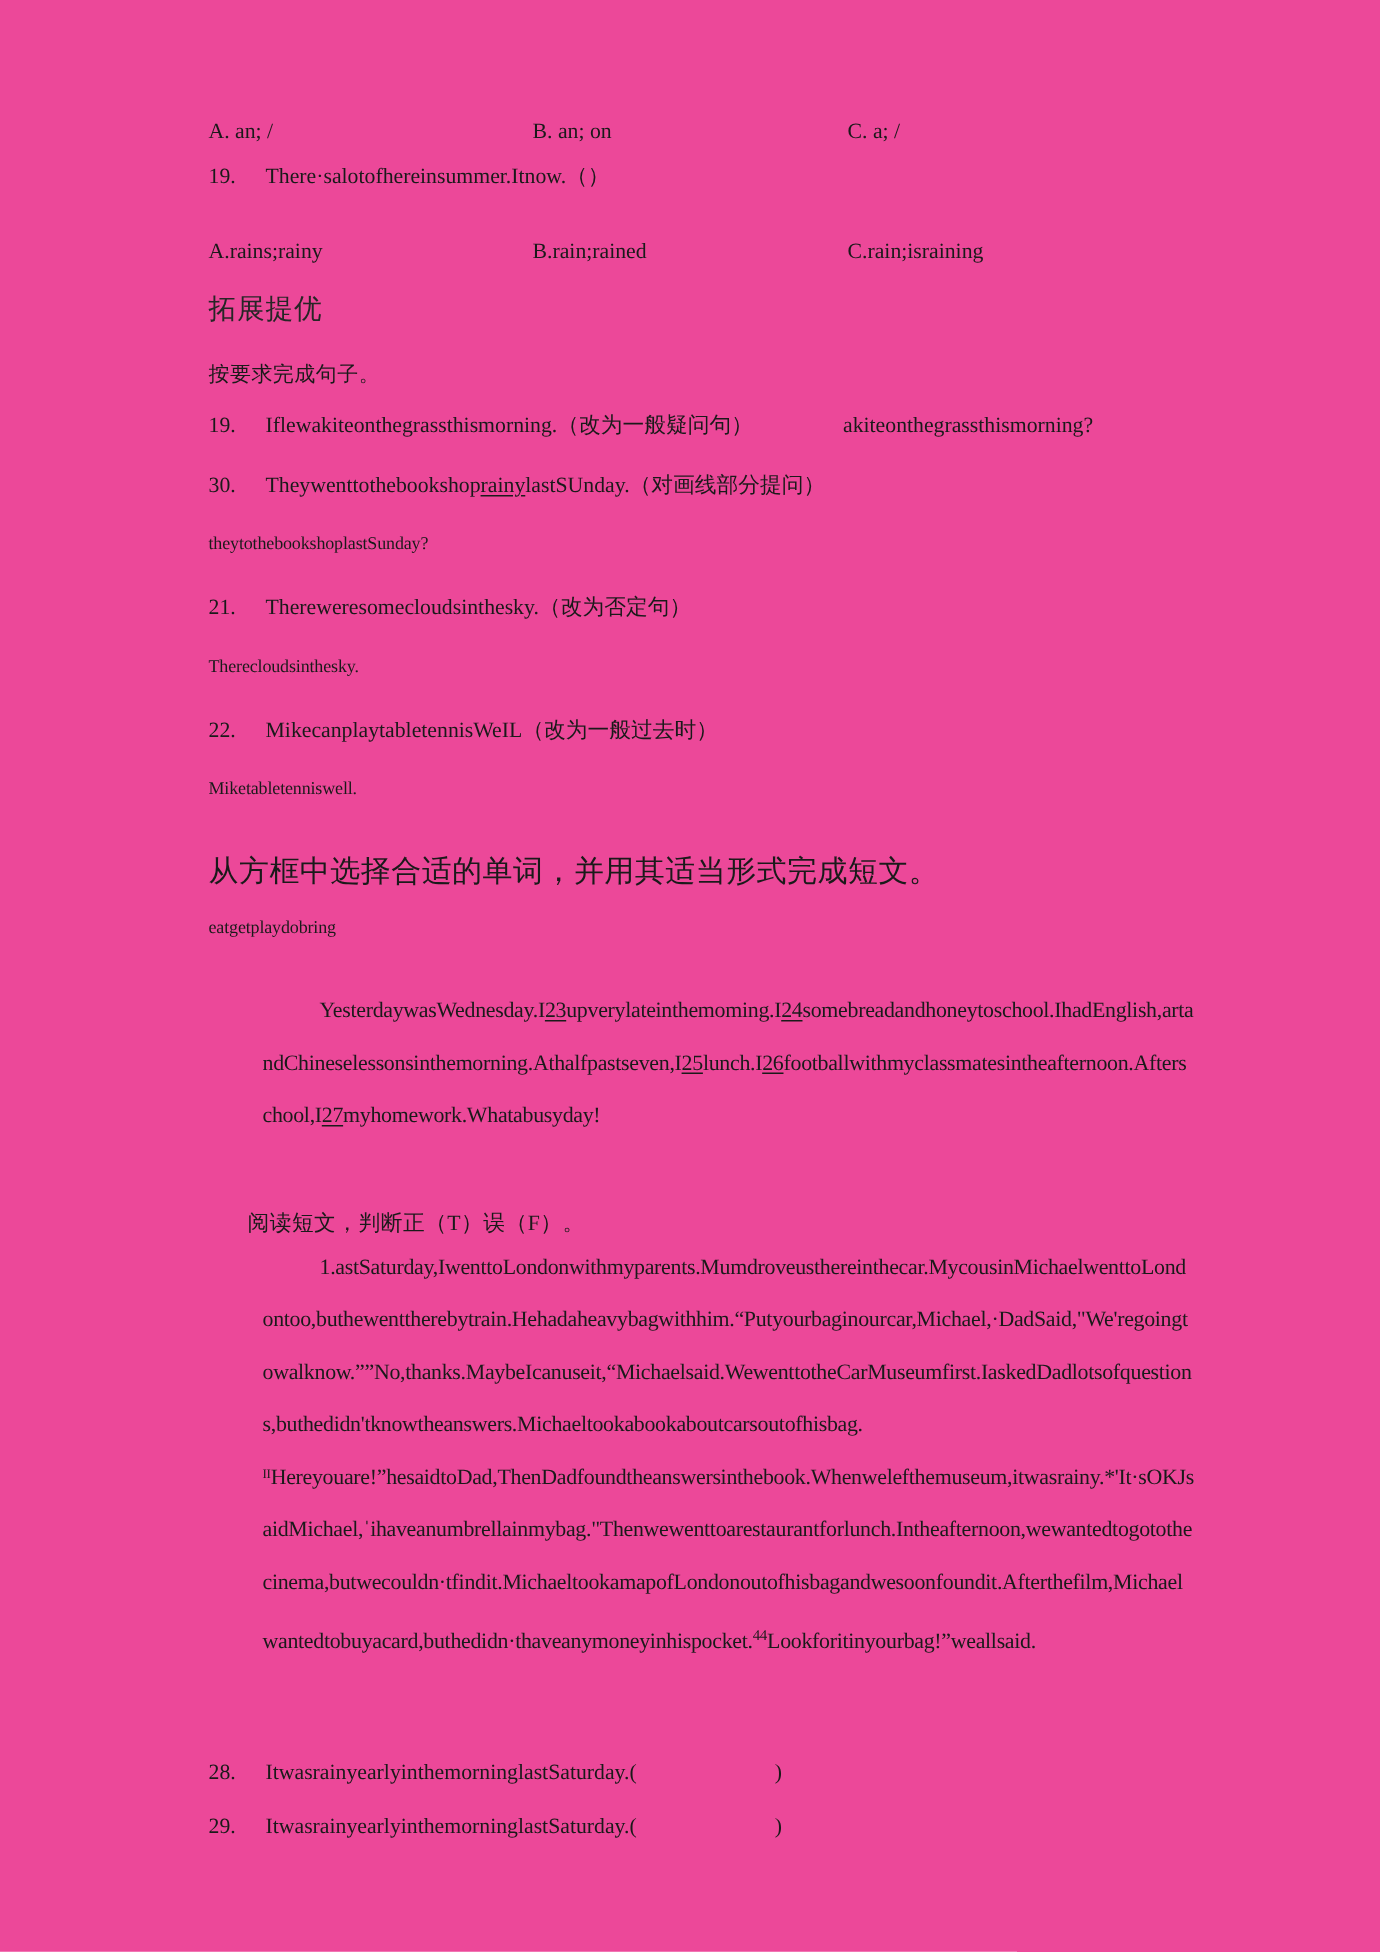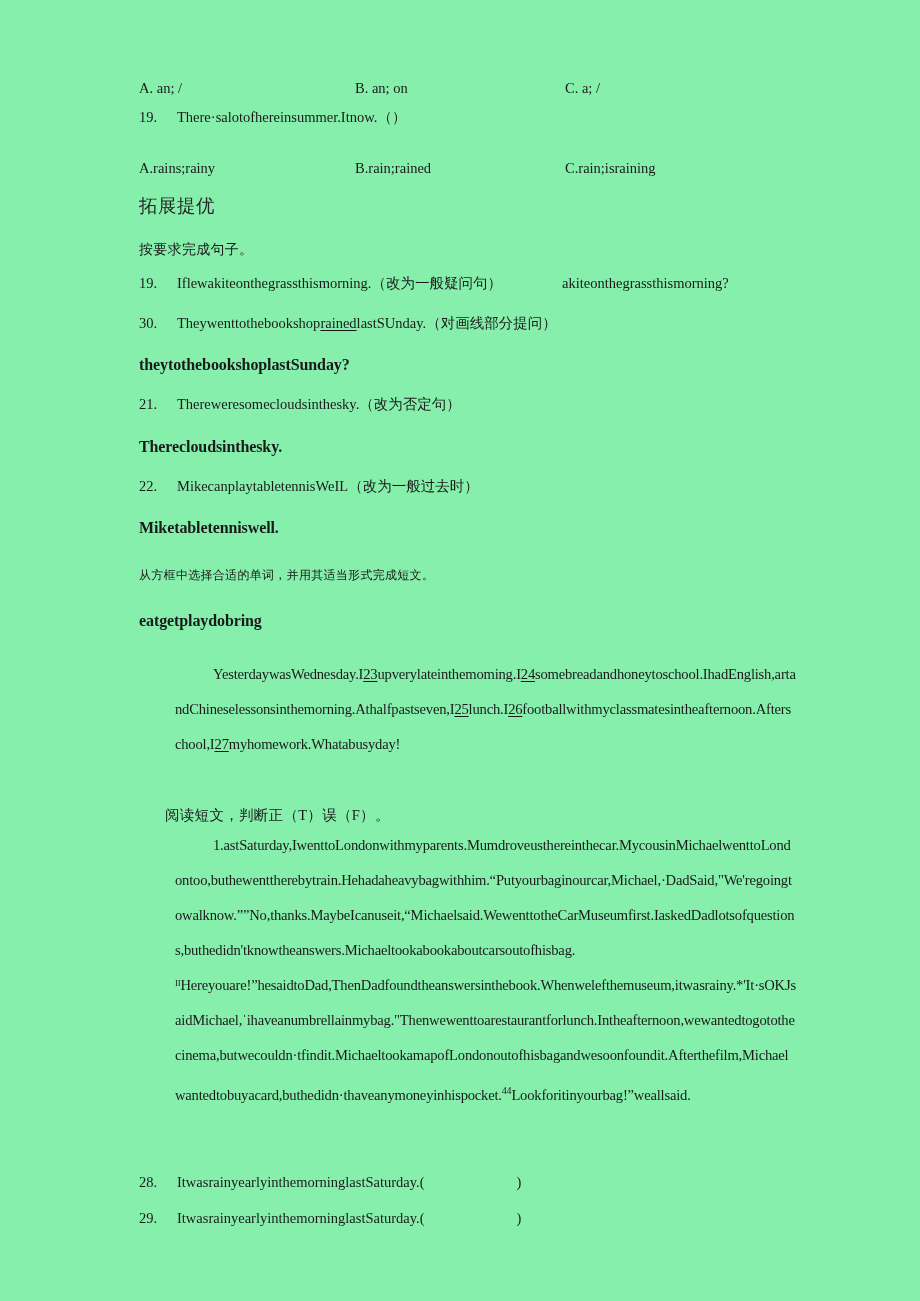--- a/index.html
+++ b/index.html
@@ -14,37 +14,36 @@
     color: #1a1a1a;
     overflow: hidden;
     position: relative;
   }
   .page {
     position: absolute;
     left: 0;
     top: 0;
     width: 920px;
     height: 1301px;
-    background: #86efac;
+    background: #ec4899;
   }
   .content {
     position: absolute;
     left: 139px;
     top: 0;
     width: 622px;
   }
 
   
   .row {
     position: absolute;
     white-space: nowrap;
-    font-size: 16px;
+    font-size: 12px;
     line-height: 1.25;
     letter-spacing: -0.1px;
-    font-weight: bold;
   }
 
   
   .mc {
     position: absolute;
     width: 622px;
     height: 20px;
   }
   .mc span {
     position: absolute;
@@ -128,35 +127,35 @@
     </div>
 
     <div class="cn-head" style="top:193px;">拓展提优</div>
     <div class="cn-sub" style="top:241px;">按要求完成句子。</div>
 
     <div class="qline" style="top:274px;">
       <span class="qnum">19.</span><span>Iflewakiteonthegrassthismorning.（改为一般疑问句）</span><span class="gap-sm"></span><span>akiteonthegrassthismorning?</span>
     </div>
 
     <div class="qline" style="top:314px;">
-      <span class="qnum">30.</span><span>Theywenttothebookshop</span><u class="ul">rained</u><span>lastSUnday.（对画线部分提问）</span>
+      <span class="qnum">30.</span><span>Theywenttothebookshop</span><u class="ul">rainy</u><span>lastSUnday.（对画线部分提问）</span>
     </div>
     <div class="row" style="top:355px; left:0;">theytothebookshoplastSunday?</div>
 
     <div class="qline" style="top:395px;">
       <span class="qnum">21.</span><span>Thereweresomecloudsinthesky.（改为否定句）</span>
     </div>
     <div class="row" style="top:437px; left:0;">Therecloudsinthesky.</div>
 
     <div class="qline" style="top:477px;">
       <span class="qnum">22.</span><span>MikecanplaytabletennisWeIL（改为一般过去时）</span>
     </div>
     <div class="row" style="top:518px; left:0;">Miketabletenniswell.</div>
 
-    <div class="cn-sub" style="top:567px; font-size:12px;font-family:Liberation Mono, monospace;">从方框中选择合适的单词，并用其适当形式完成短文。</div>
+    <div class="cn-sub" style="top:567px; font-size:20px;font-family:Liberation Mono, monospace;">从方框中选择合适的单词，并用其适当形式完成短文。</div>
 
     <div class="row" style="top:611px; left:0;text-align:center;">eatgetplaydobring</div>
 
     <div class="para indent" style="top:657px;"><span>YesterdaywasWednesday.I</span><u class="ul">23</u><span>upverylateinthemoming.I</span><u class="ul">24</u><span>somebreadandhoneytoschool.IhadEnglish,artandChineselessonsinthemorning.Athalfpastseven,I</span><u class="ul">25</u><span>lunch.I</span><u class="ul">26</u><span>footballwithmyclassmatesintheafternoon.Afterschool,I</span><u class="ul">27</u><span>myhomework.Whatabusyday!</span></div>
 
     <div class="cn-sub" style="top:779px; left:26px; font-size:14.5px;margin-top:27px;">阅读短文，判断正（T）误（F）。</div>
 
     <div class="para indent" style="top:828px;">1.astSaturday,IwenttoLondonwithmyparents.Mumdroveusthereinthecar.MycousinMichaelwenttoLondontoo,buthewenttherebytrain.Hehadaheavybagwithhim.“Putyourbaginourcar,Michael,·DadSaid,"We'regoingtowalknow.””No,thanks.MaybeIcanuseit,“Michaelsaid.WewenttotheCarMuseumfirst.IaskedDadlotsofquestions,buthedidn'tknowtheanswers.Michaeltookabookaboutcarsoutofhisbag.</div>
 
     <div class="para" style="top:968px;"><span>ᴵᴵHereyouare!”hesaidtoDad,ThenDadfoundtheanswersinthebook.Whenwelefthemuseum,itwasrainy.*'It·sOKJsaidMichael,ˈihaveanumbrellainmybag."Thenwewenttoarestaurantforlunch.Intheafternoon,wewantedtogotothecinema,butwecouldn·tfindit.MichaeltookamapofLondonoutofhisbagandwesoonfoundit.Afterthefilm,Michaelwantedtobuyacard,buthedidn·thaveanymoneyinhispocket.</span><span class="sup">44</span><span>Lookforitinyourbag!”weallsaid.</span></div>

